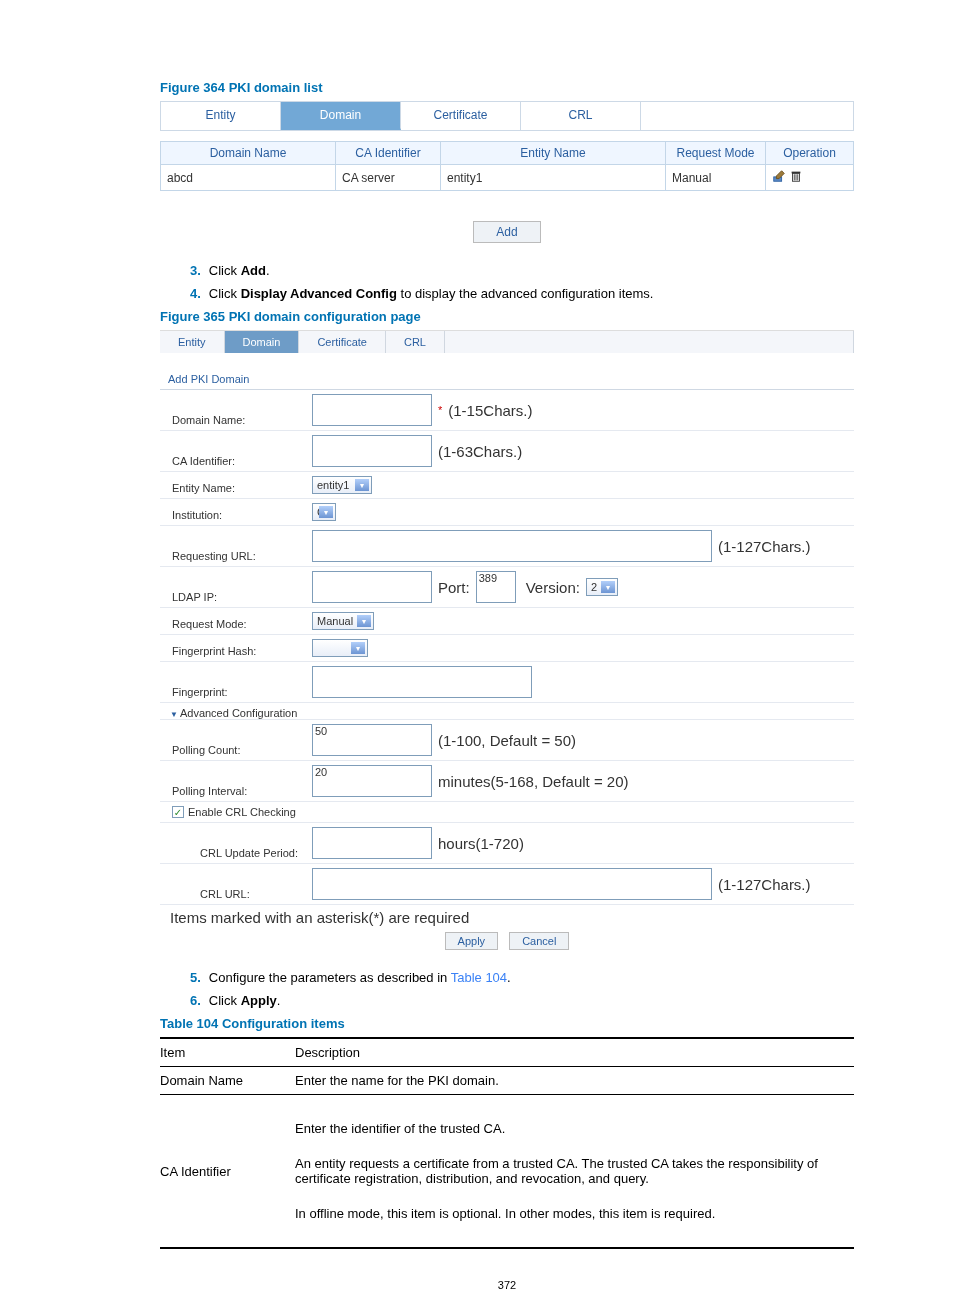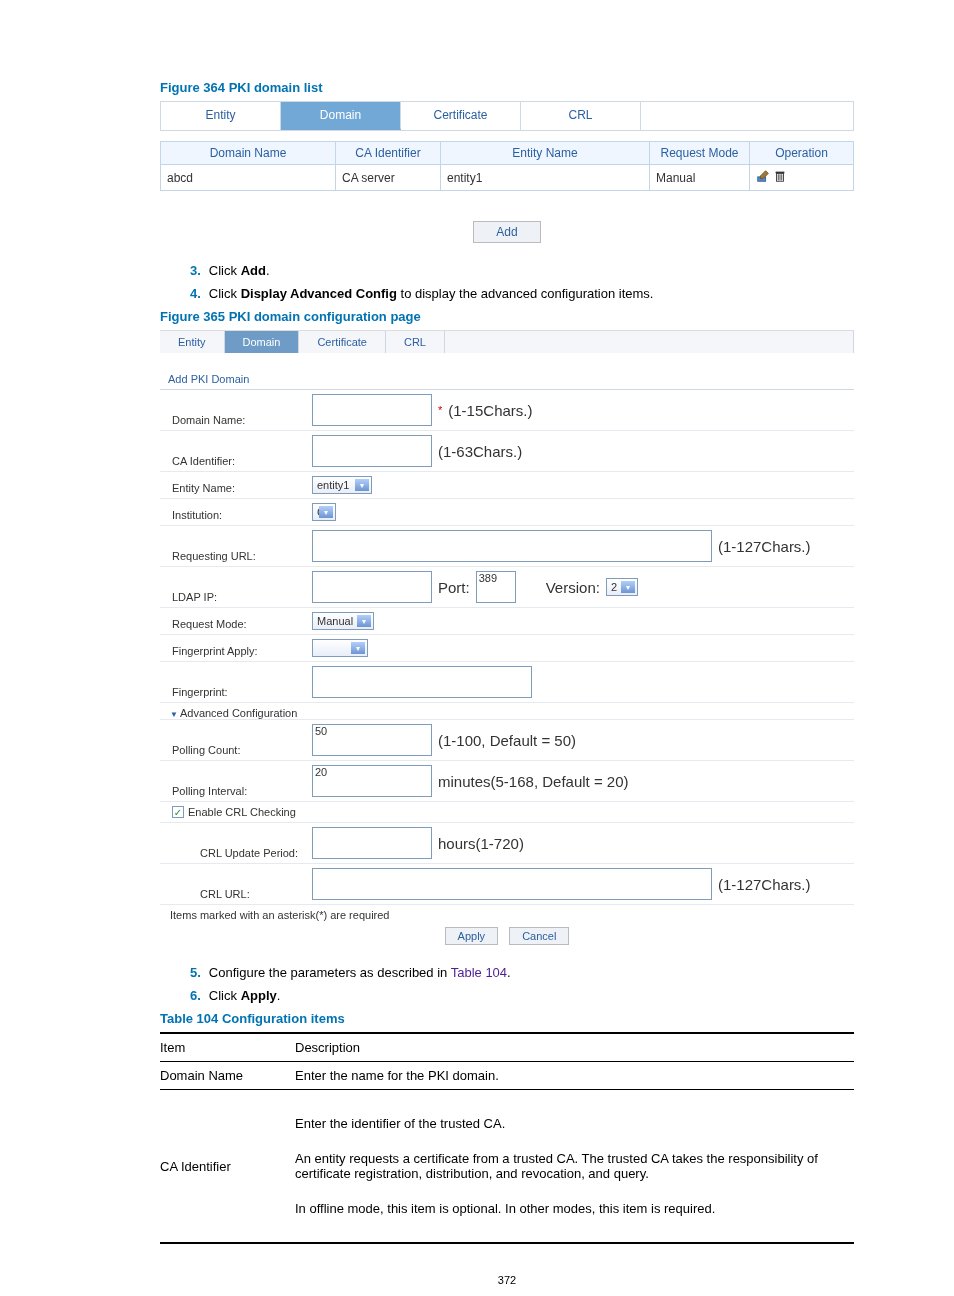--- a/index.html
+++ b/index.html
@@ -141,32 +141,32 @@
   .adv-config .tri { color: #2b5fa0; font-size: 8px; margin-right:2px; }
   .chkrow {
     display: flex;
     align-items: center;
     padding: 4px 0 4px 12px;
     border-bottom: 1px solid #e5e9f0;
     font-size: 11px;
     gap: 4px;
   }
   .chk { width: 12px; height: 12px; border: 1px solid #7f9db9; display:inline-flex;align-items:center;justify-content:center; color: #2a8a2a; font-size: 10px; background:#fff;}
-  .footer-note { font-size: 11px; padding: 4px 0 6px 10px; }
+  .footer-note { font-size: 15px; padding: 4px 0 6px 10px; }
   .btn-row { text-align: center; font-size: 11px; }
   .btn2 {
     display: inline-block;
     padding: 2px 12px;
     border: 1px solid #bbb;
     background: #eef2f6;
     color: #2b5fa0;
     margin: 0 4px;
   }
 
-  .link { color: #4c1d95; }
+  .link { color: #3b82f6; }
 
   
   .desc-table { width: 100%; border-collapse: collapse; margin-top: 6px; }
   .desc-table .hrow td {
     border-top: 2px solid #000;
     border-bottom: 1px solid #000;
     padding: 6px 0;
     font-weight: normal;
   }
   .desc-table .brow td {
@@ -193,21 +193,21 @@
   <div class="tab wide">Certificate</div>
   <div class="tab wide">CRL</div>
   <div class="tab filler"></div>
 </div>
 
 <table class="grid-table">
   <tbody>
       <tr>
     <th style="width:175px">Domain Name</th>
     <th style="width:105px">CA Identifier</th>
-    <th style="width:209px">Entity Name</th>
+    <th style="width:225px">Entity Name</th>
     <th style="width:100px">Request Mode</th>
     <th>Operation</th>
   </tr>
   <tr>
     <td>abcd</td>
     <td>CA server</td>
     <td>entity1</td>
     <td>Manual</td>
     <td>
       <span><svg class="ico" viewBox="0 0 16 16">
@@ -297,40 +297,40 @@
       <span class="note">(1-127Chars.)</span>
     </div>
   </div>
 
   <div class="form-row">
     <div class="lbl">LDAP IP:</div>
     <div class="ctl">
       <span class="txt-input w120"></span>
       <span class="note">Port:</span>
       <span class="txt-input w45">389</span>
-      <span class="note" style="margin-left:24px">Version:</span>
+      <span class="note" style="margin-left:4px">Version:</span>
       <span class="sel" style="width:32px">
           <span>2</span>
           <span class="arrow">▾</span>
         </span>
     </div>
   </div>
 
   <div class="form-row">
     <div class="lbl">Request Mode:</div>
     <div class="ctl">
       <span class="sel" style="width:62px">
           <span>Manual</span>
           <span class="arrow">▾</span>
         </span>
     </div>
   </div>
 
   <div class="form-row">
-    <div class="lbl">Fingerprint Apply:</div>
+    <div class="lbl">Fingerprint Hash:</div>
     <div class="ctl">
       <span class="sel" style="width:56px">
           <span></span>
           <span class="arrow">▾</span>
         </span>
     </div>
   </div>
 
   <div class="form-row">
     <div class="lbl">Fingerprint:</div>

